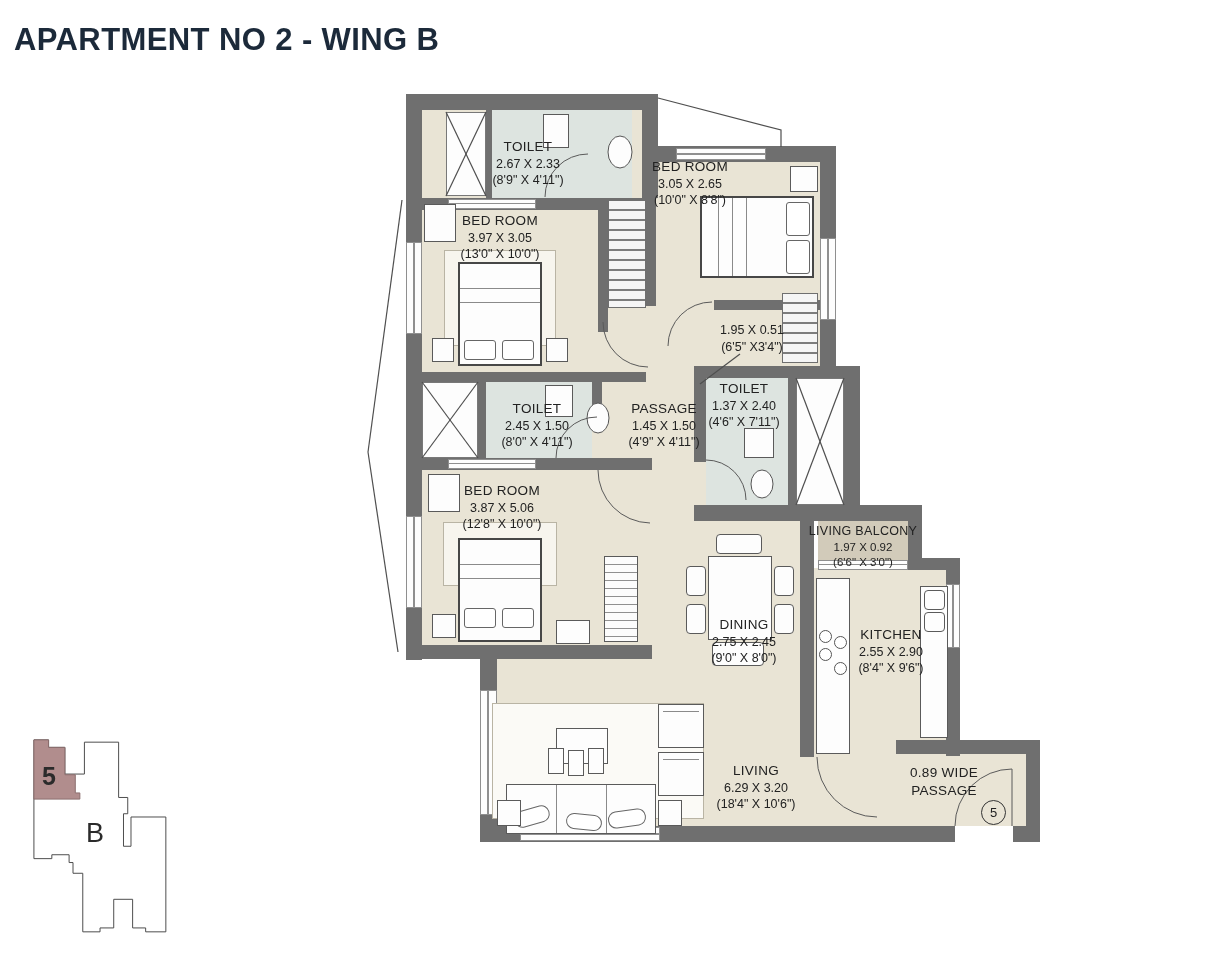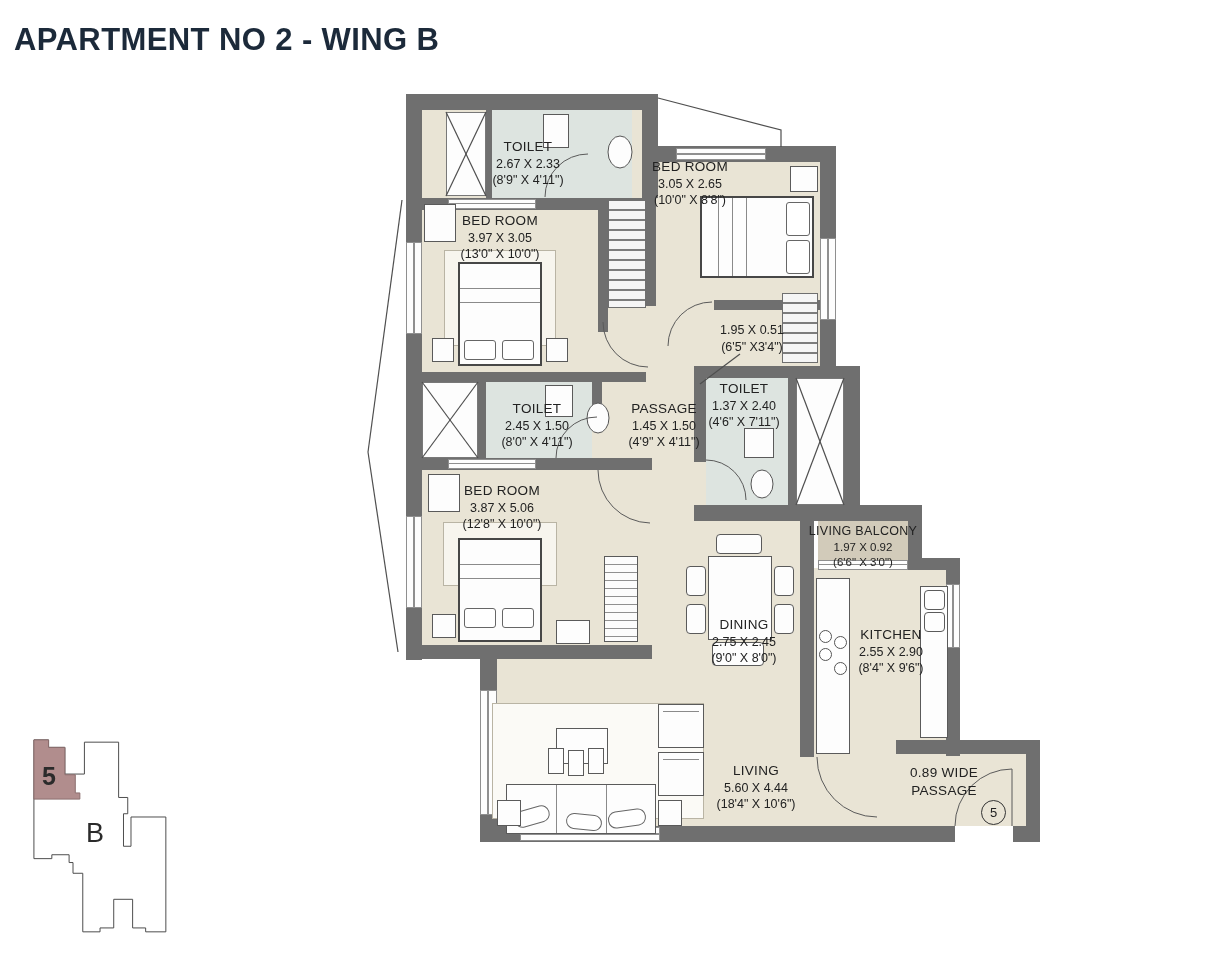--- a/index.html
+++ b/index.html
@@ -274,21 +274,21 @@
       <div>2.55 X 2.90</div>
       <div>(8'4" X 9'6")</div>
     </div>
     <div class="rl" style="left:744px;top:616px;">
       <div class="nm">DINING</div>
       <div>2.75 X 2.45</div>
       <div>(9'0" X 8'0")</div>
     </div>
     <div class="rl" style="left:756px;top:762px;">
       <div class="nm">LIVING</div>
-      <div>5.60 X 4.44</div>
+      <div>6.29 X 3.20</div>
       <div>(18'4" X 10'6")</div>
     </div>
     <div class="rl" style="left:944px;top:764px;">
       <div class="nm">0.89 WIDE</div>
       <div class="nm">PASSAGE</div>
     </div>
 
     <div class="circle5">
       <span>5</span>
     </div>

